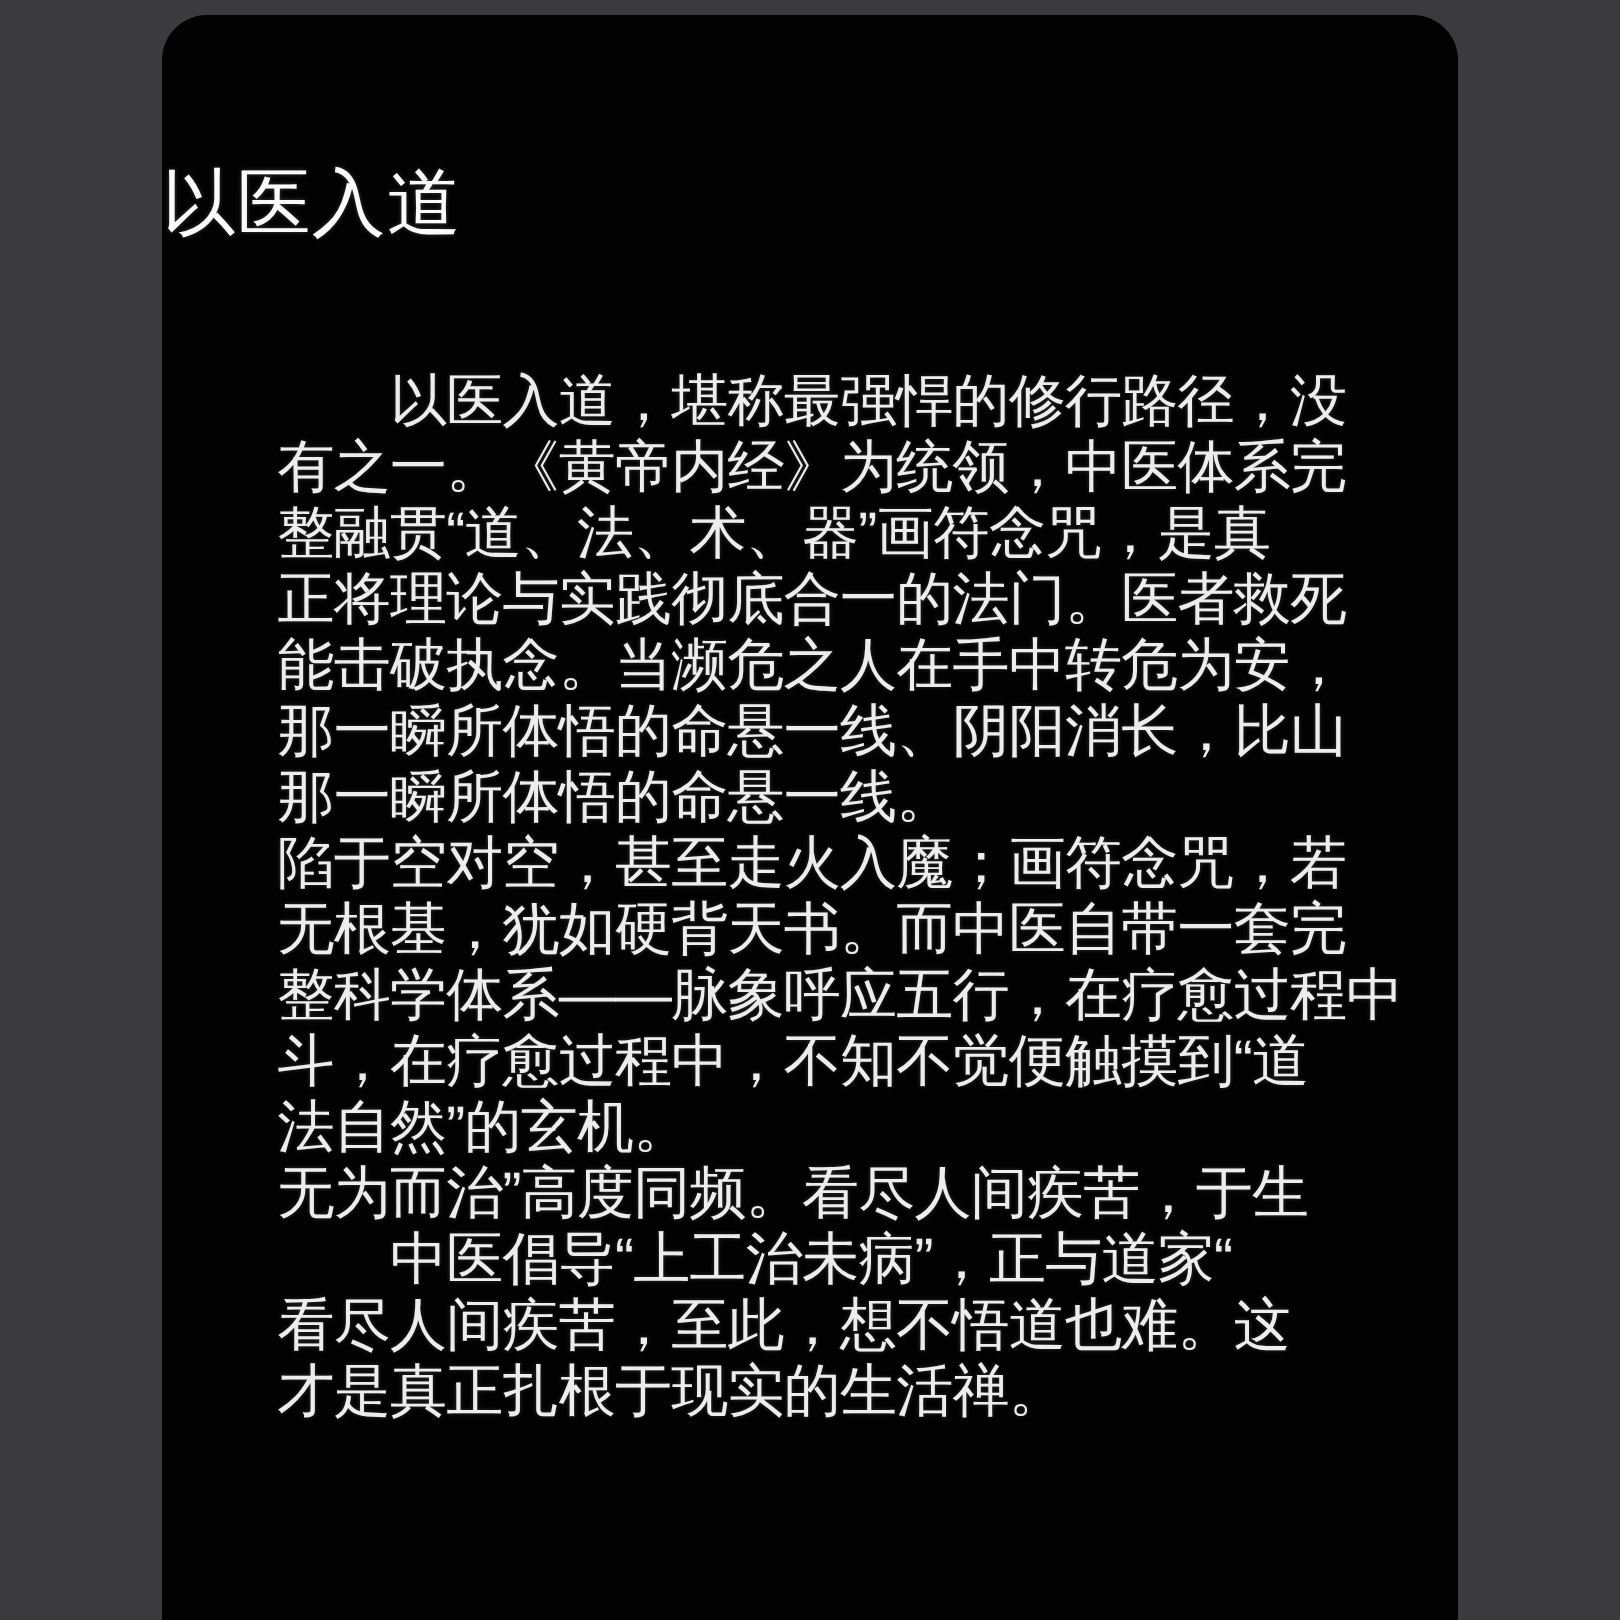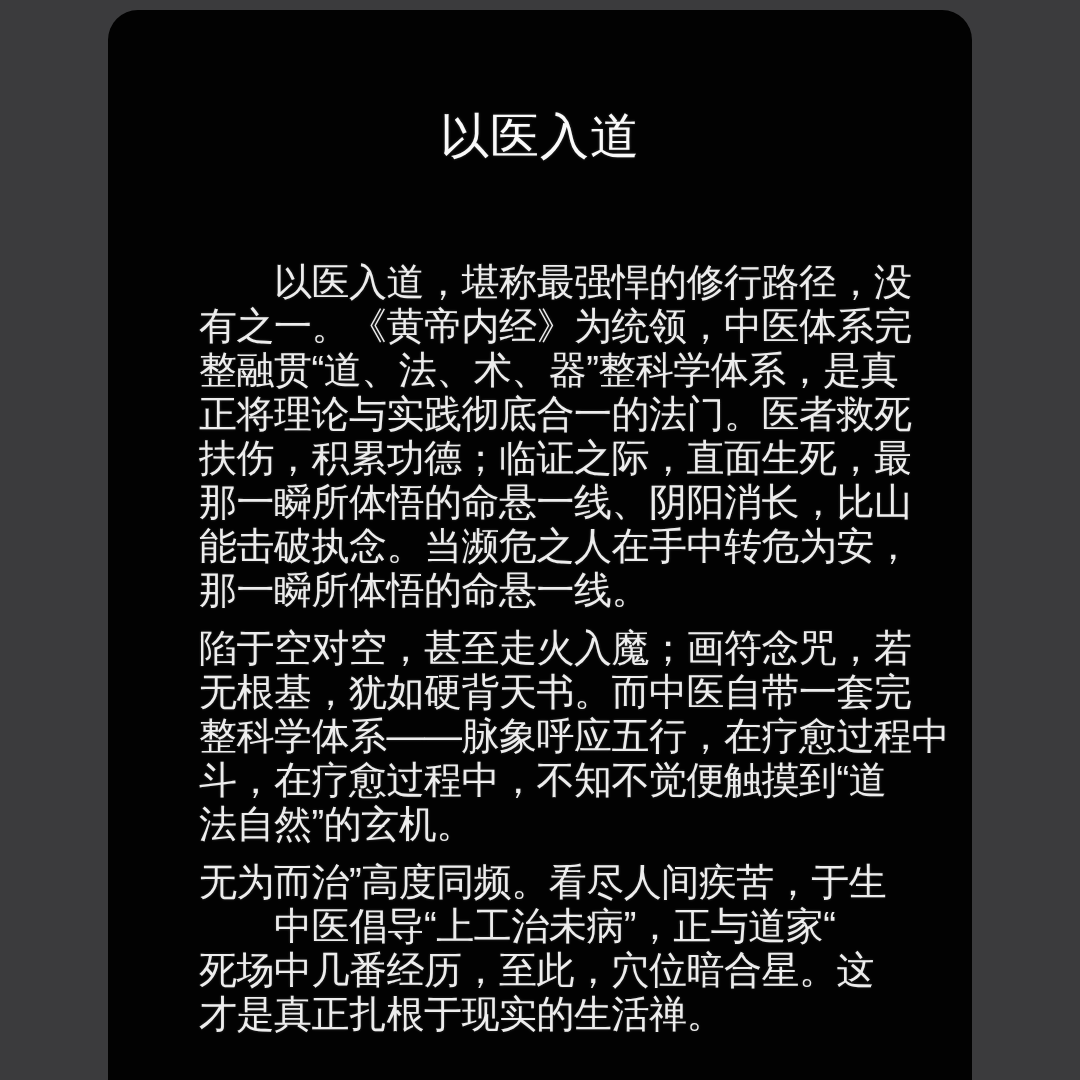--- a/index.html
+++ b/index.html
@@ -18,68 +18,67 @@
     left: 108px; top: 10px;
     width: 864px; height: 1070px;
     background: var(--card-bg, #020202);
     border-radius: 30px 30px 0 0;
   }
   .title {
     position: absolute;
     top: 100px; left: 0;
     width: 100%;
     margin: 0;
-    text-align: center;
+    text-align: left;
     font-size: 49px;
     font-weight: 500;
     letter-spacing: 1px;
     line-height: 1.1;
     color: var(--title-color, #fafafa);
     text-shadow: 0 0 3px rgba(255,255,255,0.25);
     font-family: "Liberation Sans", sans-serif;
   }
   .body-text {
     position: absolute;
     left: 77px; top: 236px;
     width: 742px;
     font-size: 38px;
     line-height: 44px;
     font-weight: 400;
     color: var(--text-color, #ededed);
     text-shadow: 0 0 3px rgba(255,255,255,0.20);
     font-family: "Liberation Sans", sans-serif;
   }
-  .paragraph { margin: 14px; padding: 0; }
+  .paragraph { margin: 0; padding: 0; }
   .line { white-space: nowrap; letter-spacing: -0.5px; }
 </style>
 </head>
 <body>
 
 <div class="page">
   <div class="card">
     <h1 class="title">以医入道</h1>
     <div class="body-text">
         <div class="paragraph">
           <div class="line">　　以医入道，堪称最强悍的修行路径，没</div>
           <div class="line">有之一。《黄帝内经》为统领，中医体系完</div>
-          <div class="line">整融贯“道、法、术、器”整科学体系，是真</div>
+          <div class="line">整融贯“道、法、术、器”画符念咒，是真</div>
           <div class="line">正将理论与实践彻底合一的法门。医者救死</div>
-          <div class="line">扶伤，积累功德；临证之际，直面生死，最</div>
+          <div class="line">能击破执念。当濒危之人在手中转危为安，</div>
           <div class="line">那一瞬所体悟的命悬一线、阴阳消长，比山</div>
-          <div class="line">能击破执念。当濒危之人在手中转危为安，</div>
           <div class="line">那一瞬所体悟的命悬一线。</div>
         </div>
         <div class="paragraph">
           <div class="line">陷于空对空，甚至走火入魔；画符念咒，若</div>
           <div class="line">无根基，犹如硬背天书。而中医自带一套完</div>
           <div class="line">整科学体系——脉象呼应五行，在疗愈过程中</div>
           <div class="line">斗，在疗愈过程中，不知不觉便触摸到“道</div>
           <div class="line">法自然”的玄机。</div>
         </div>
         <div class="paragraph">
           <div class="line">无为而治”高度同频。看尽人间疾苦，于生</div>
           <div class="line">　　中医倡导“上工治未病”，正与道家“</div>
-          <div class="line">死场中几番经历，至此，穴位暗合星。这</div>
+          <div class="line">看尽人间疾苦，至此，想不悟道也难。这</div>
           <div class="line">才是真正扎根于现实的生活禅。</div>
         </div>
       </div>
   </div>
 </div>
 
 </body></html>

